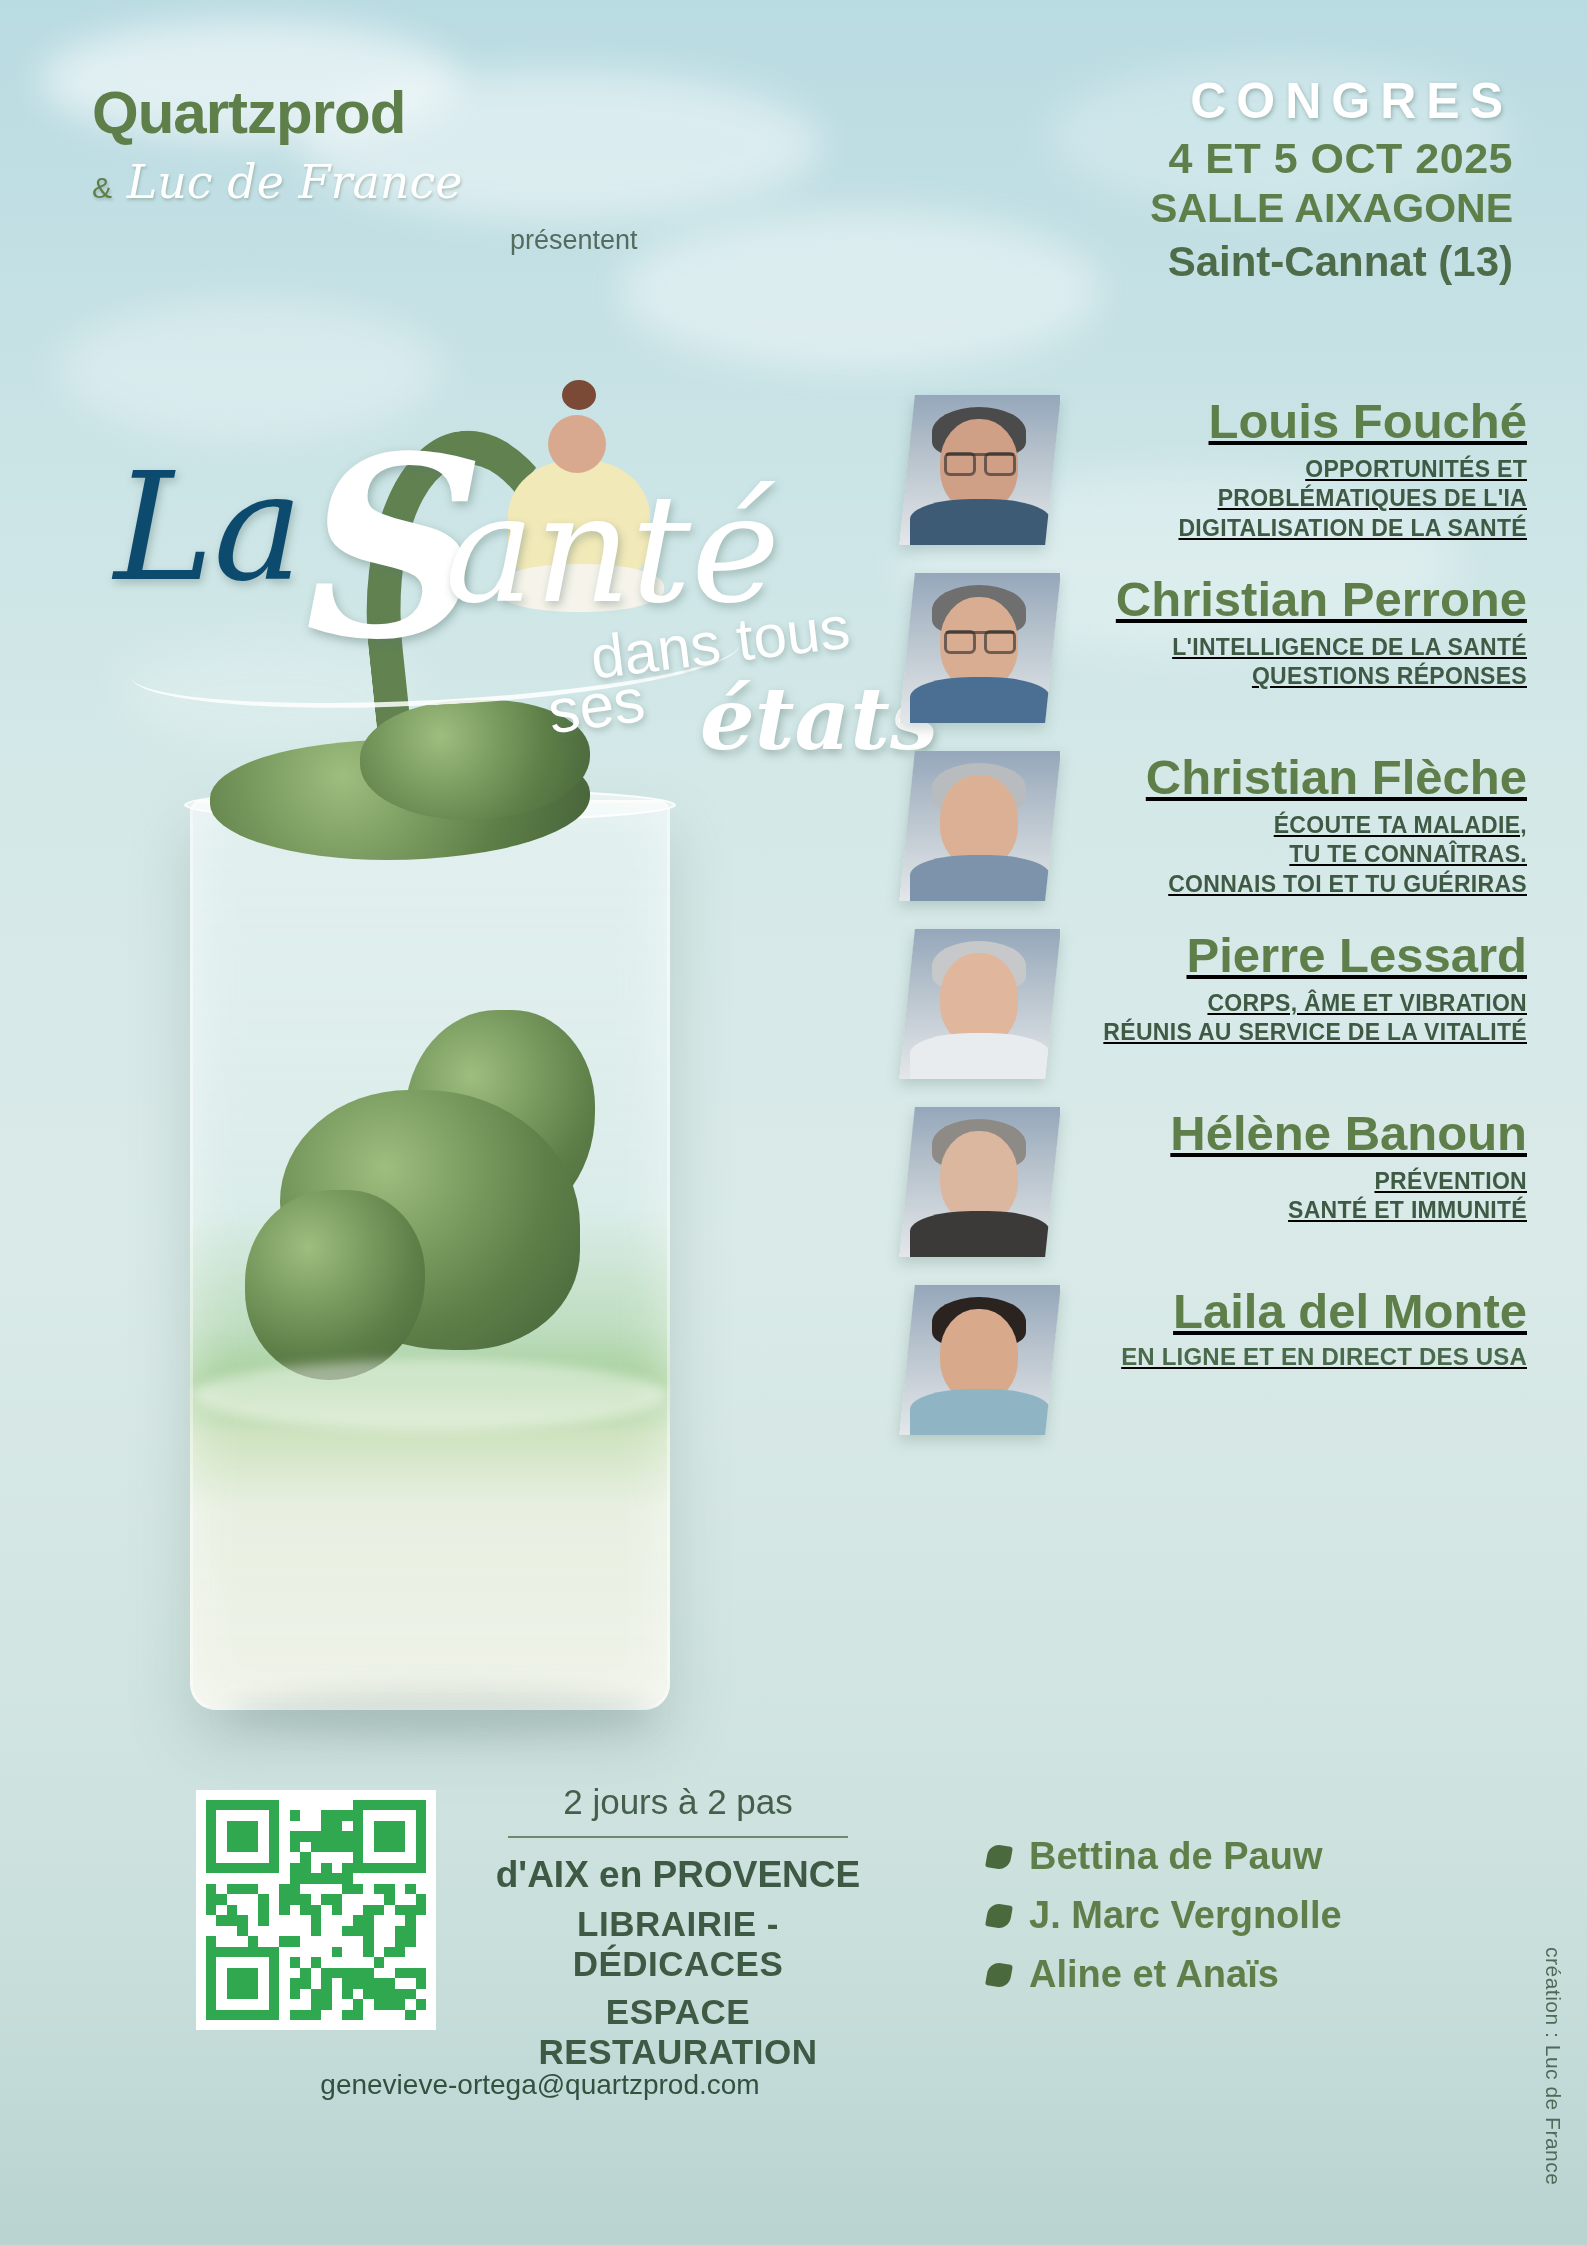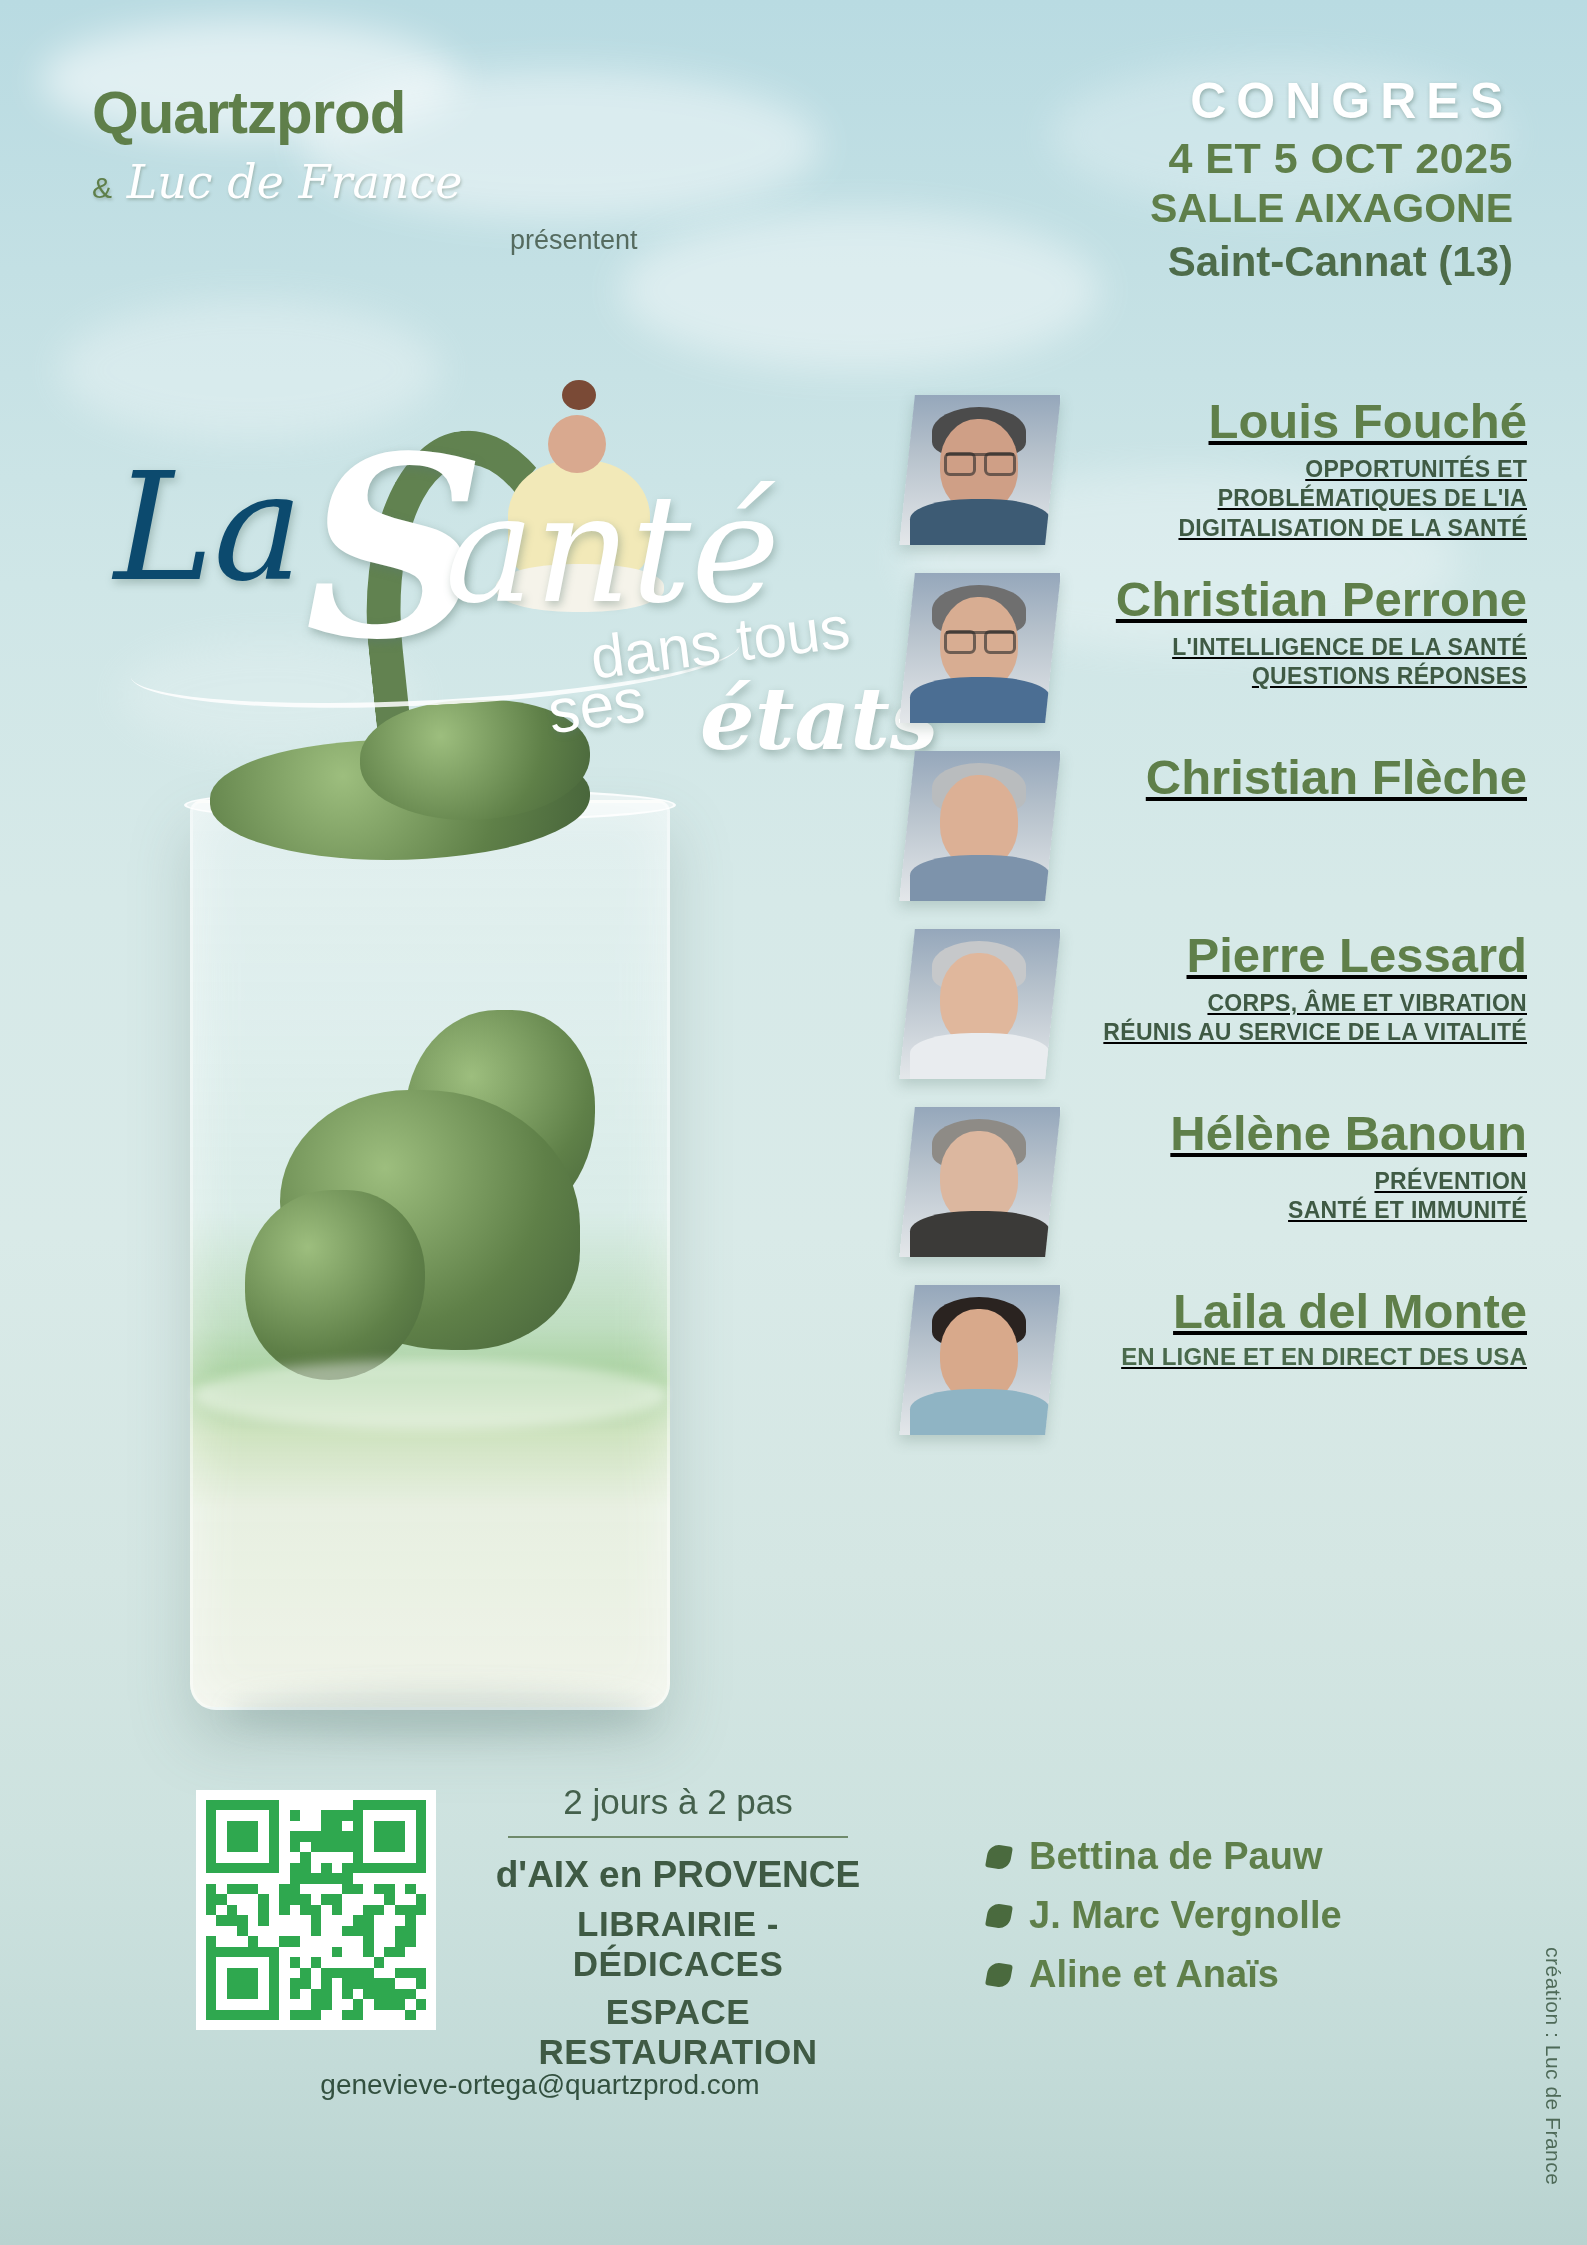--- a/index.html
+++ b/index.html
@@ -350,20 +350,23 @@
   <div class="speaker">
     <div class="sp-photo">
       <div class="face p3">
           <div class="hair"></div>
           <div class="head"></div>
           <div class="shoulders"></div>
         </div>
     </div>
     <div class="sp-text">
       <div class="sp-name">Christian Flèche</div>
+      <div class="sp-topic" style="white-space:pre-line">ÉCOUTE TA MALADIE,
+TU TE CONNAÎTRAS.
+CONNAIS TOI ET TU GUÉRIRAS</div>
     </div>
   </div>
 
   <div class="speaker">
     <div class="sp-photo">
       <div class="face p4">
           <div class="hair"></div>
           <div class="head"></div>
           <div class="shoulders"></div>
         </div>

